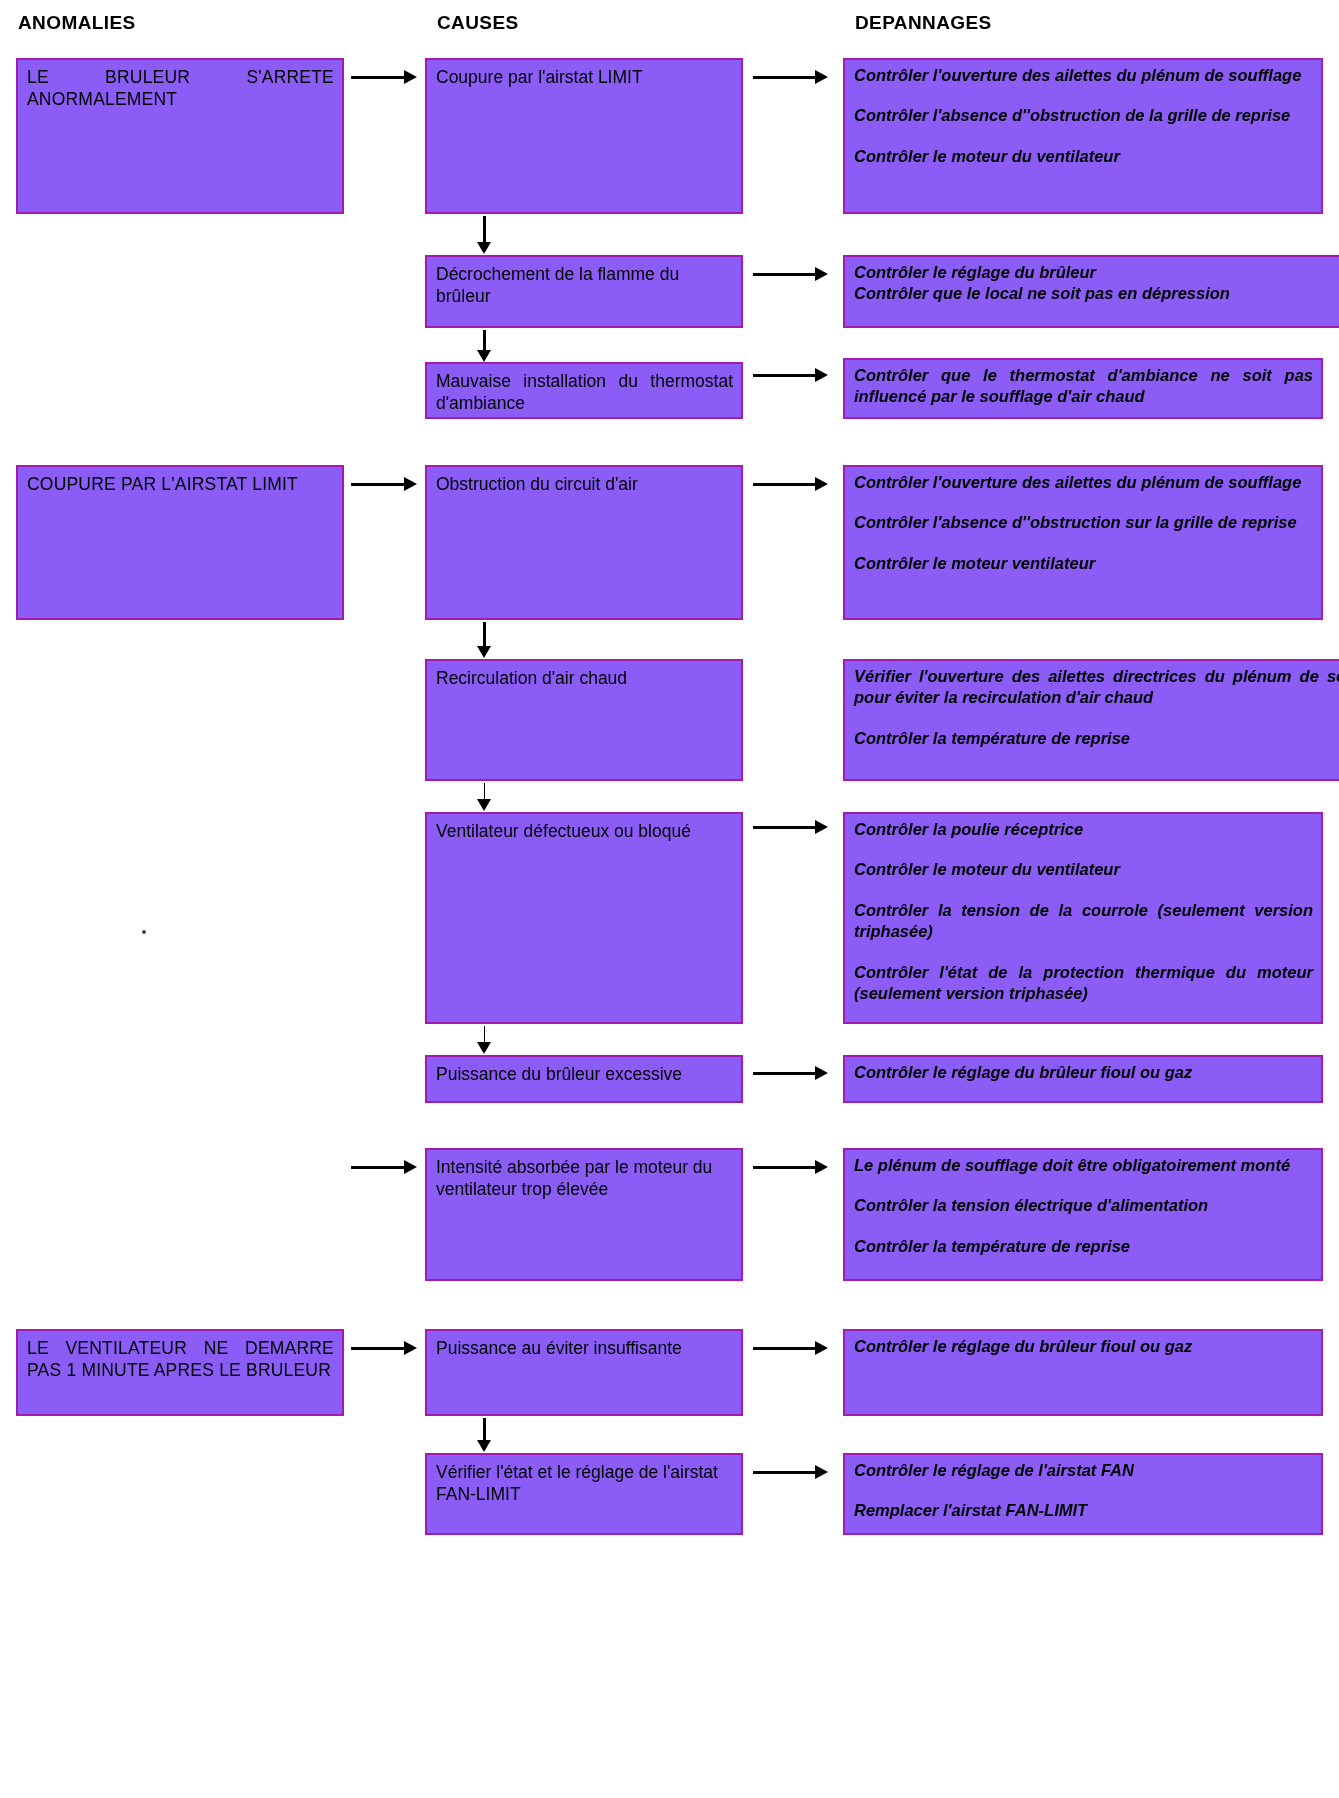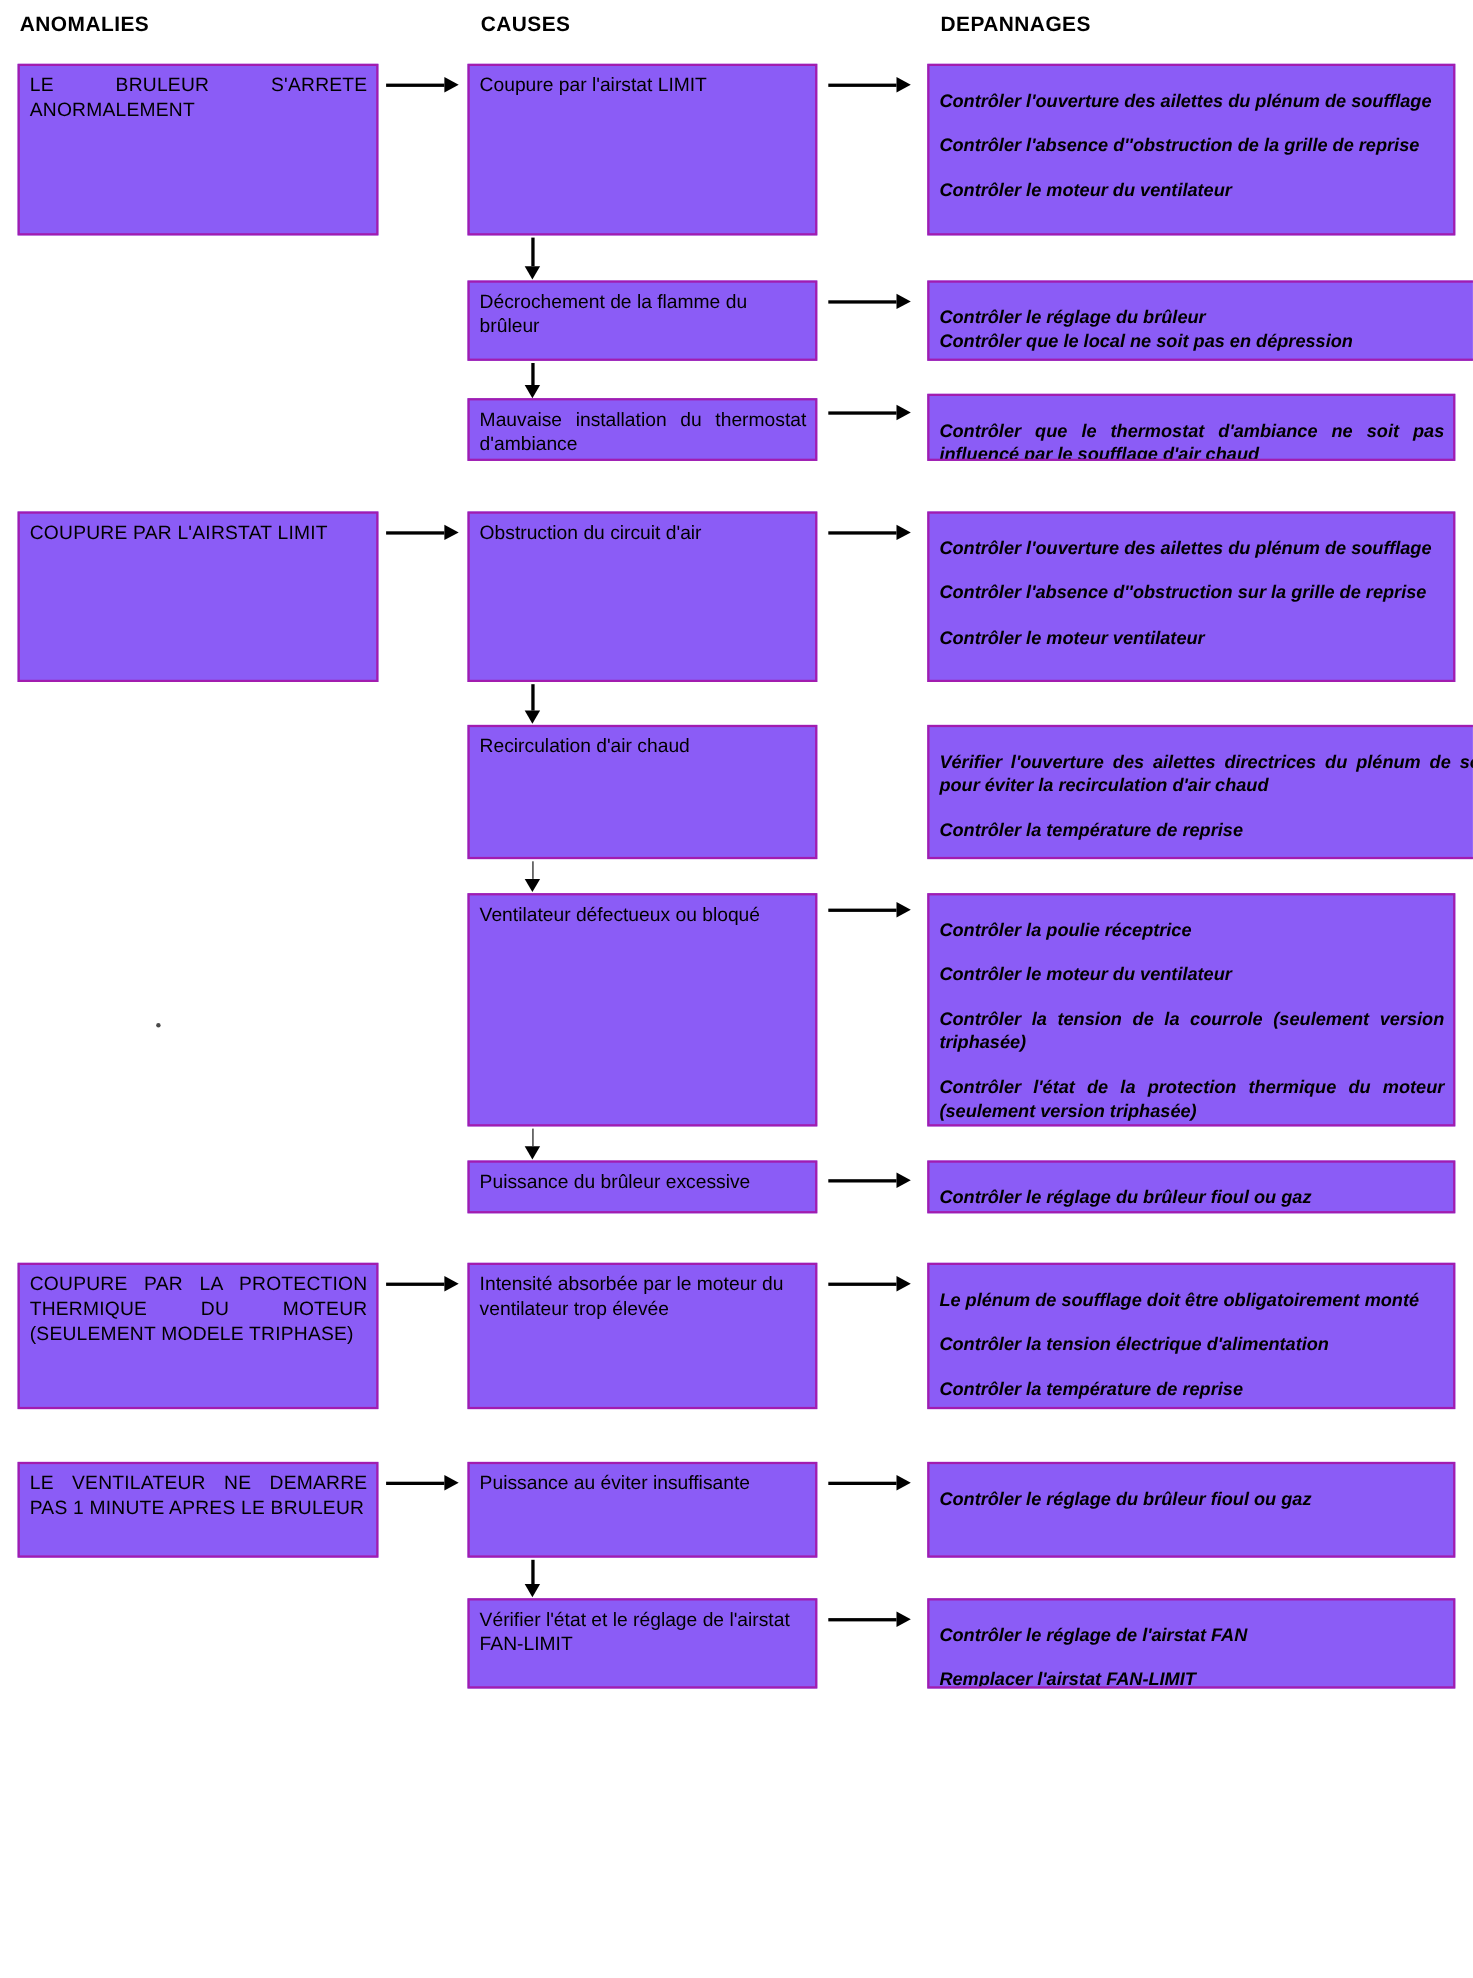--- a/index.html
+++ b/index.html
@@ -57,21 +57,21 @@
     letter-spacing: 0.2px;
   }
   .cause .txt {
     text-align: left;
   }
   .cause.justify .txt {
     text-align: justify;
     text-align-last: left;
   }
   .remedy {
-    padding: 22px 8px 5px 9px;
+    padding: 5px 8px 5px 9px;
   }
   .remedy .txt {
     font-style: italic;
     font-weight: bold;
     font-size: 16.5px;
     line-height: 1.3;
   }
   .remedy.justify .txt {
     text-align: justify;
     text-align-last: left;
@@ -280,23 +280,20 @@
 
   <div class="arrow-h" style="left:753px; top:1066px; width:78px;">
     <span class="shaft" style="width:62px;"></span>
       <span class="head" style="left:62px;"></span>
   </div>
 
   <div class="box remedy tight" style="left:843px; top:1055px; width:480px; height:48px;">
     <span class="txt">Contrôler le réglage du brûleur fioul ou gaz</span>
   </div>
 
-  <div class="box anomaly justify" style="left:16px; top:1148px; width:328px; height:133px;">
-    <span class="txt">COUPURE PAR LA PROTECTION THERMIQUE DU MOTEUR (SEULEMENT MODELE TRIPHASE)</span>
-  </div>
 
   <div class="arrow-h" style="left:351px; top:1160px; width:66px;">
     <span class="shaft" style="width:53px;"></span>
       <span class="head" style="left:53px;"></span>
   </div>
 
   <div class="box cause" style="left:425px; top:1148px; width:318px; height:133px;">
     <span class="txt">Intensité absorbée par le moteur du ventilateur trop élevée</span>
   </div>
 

